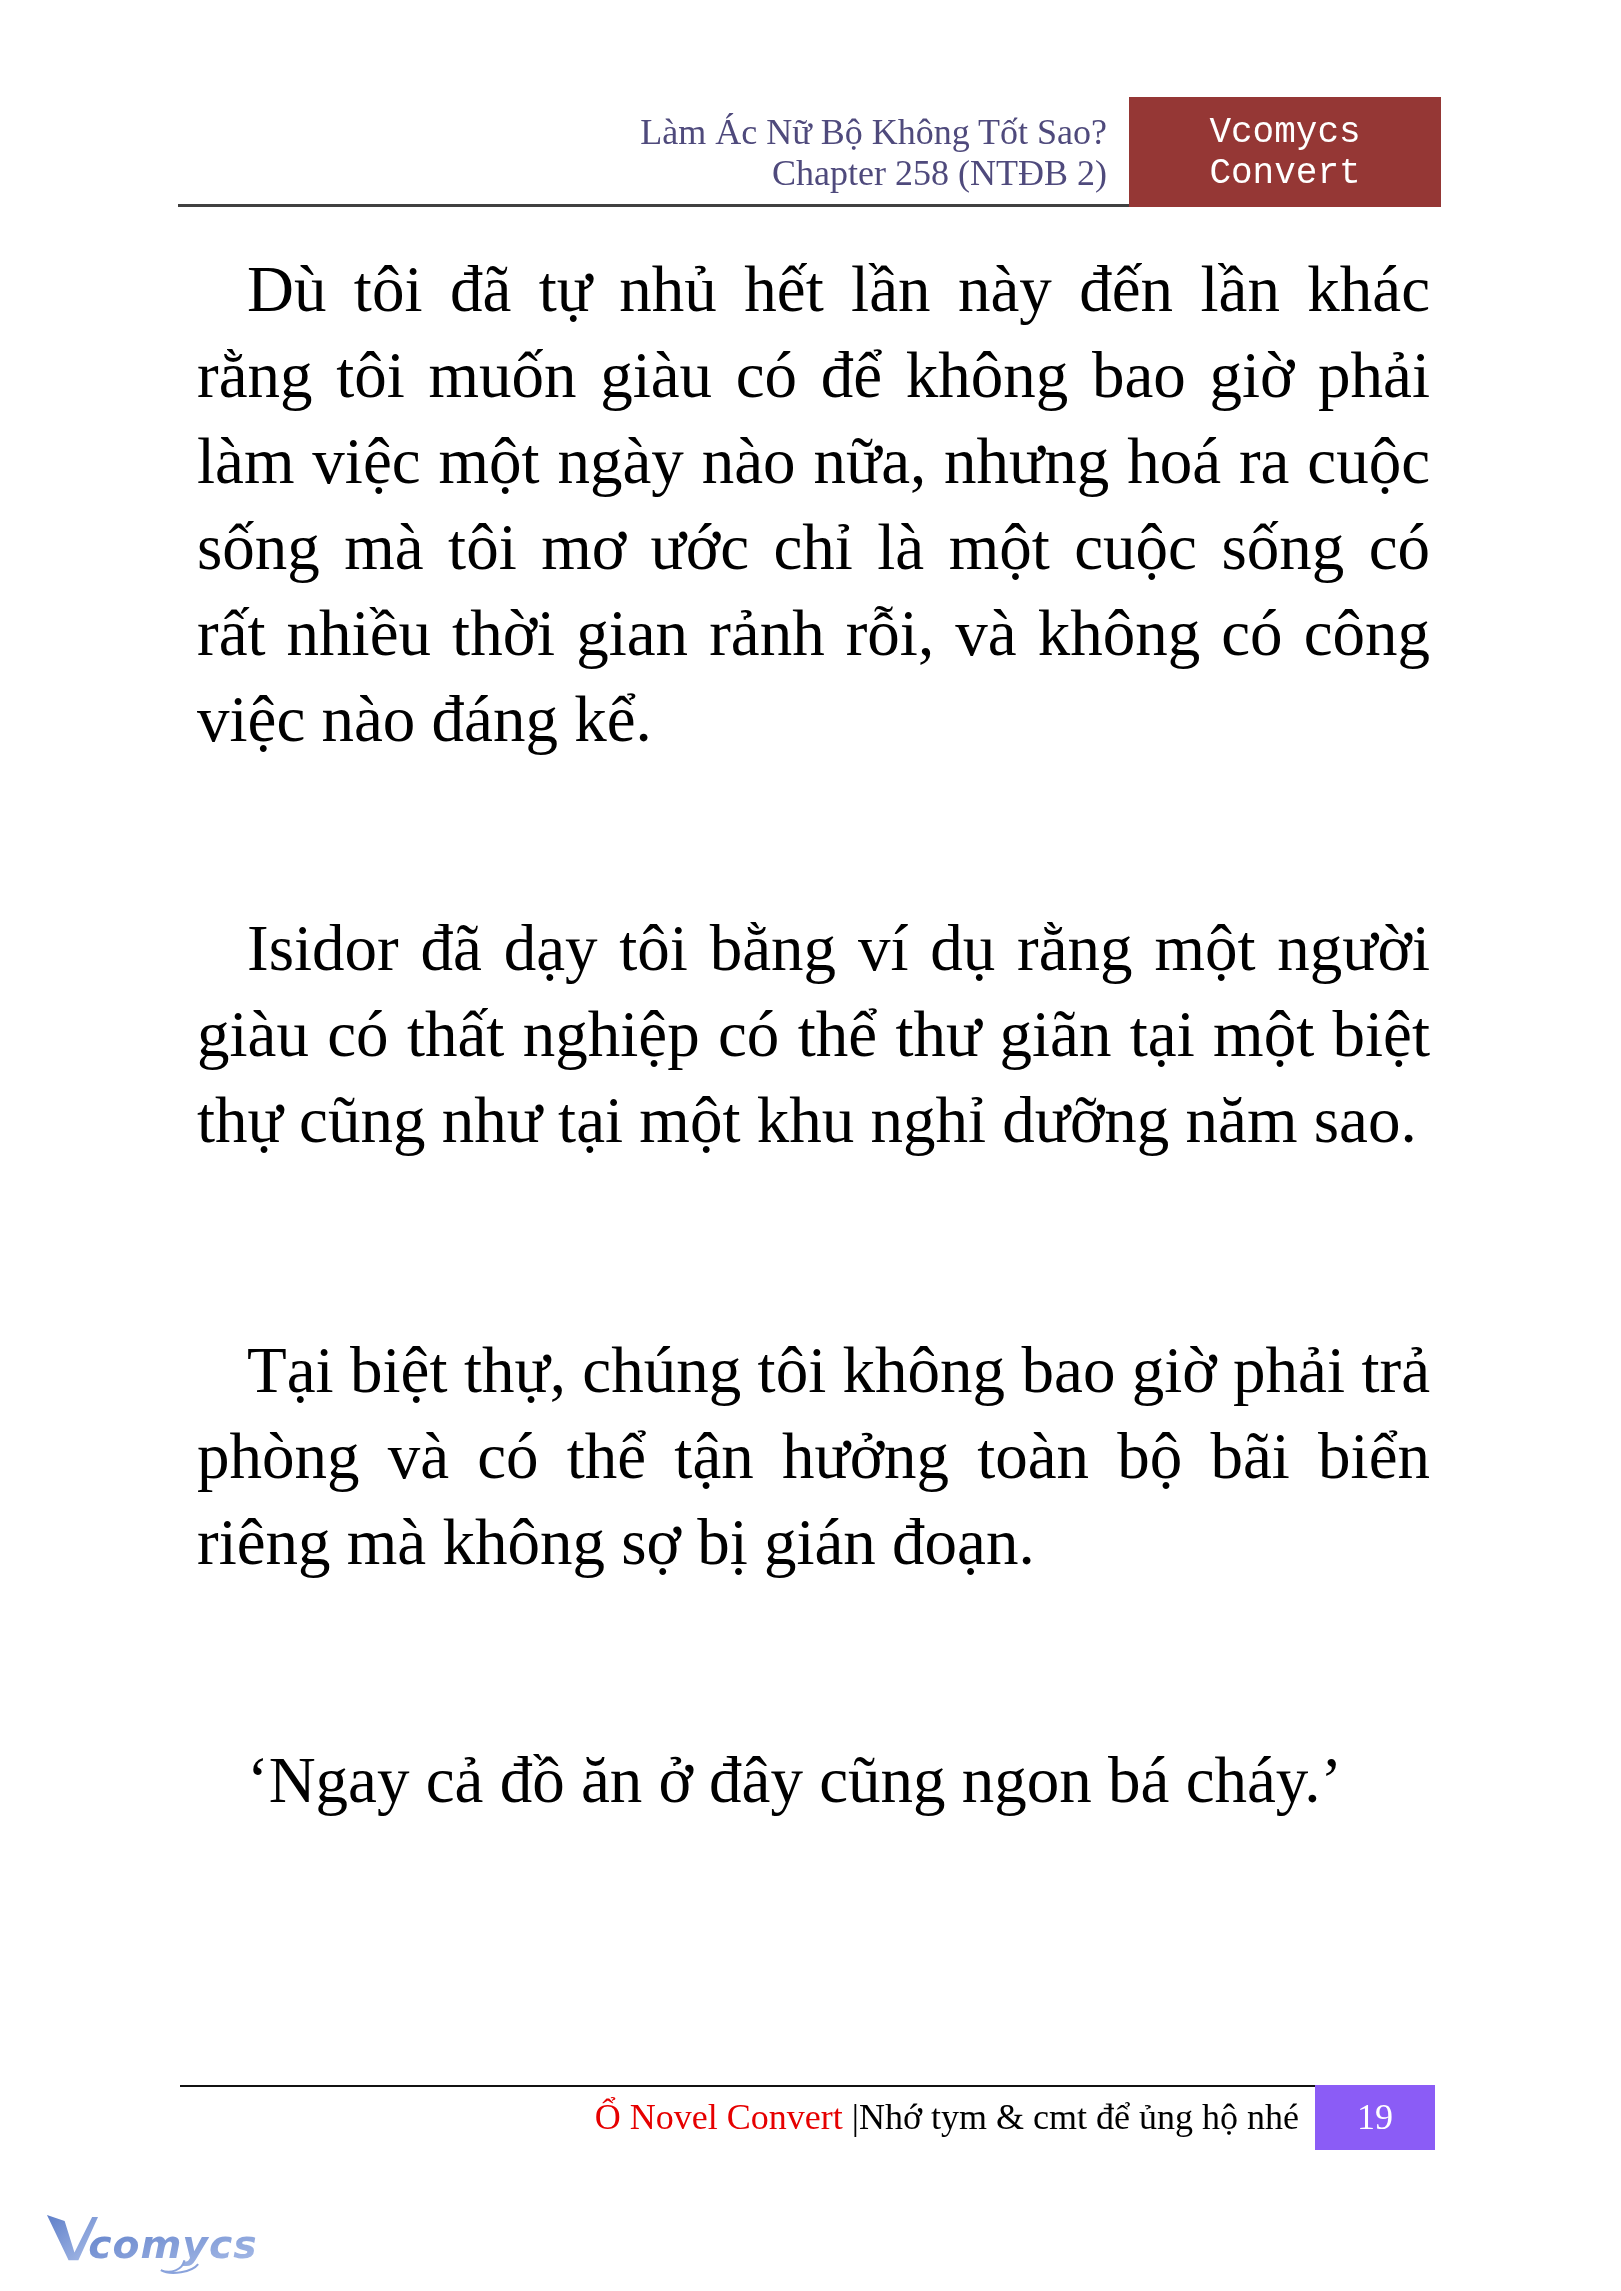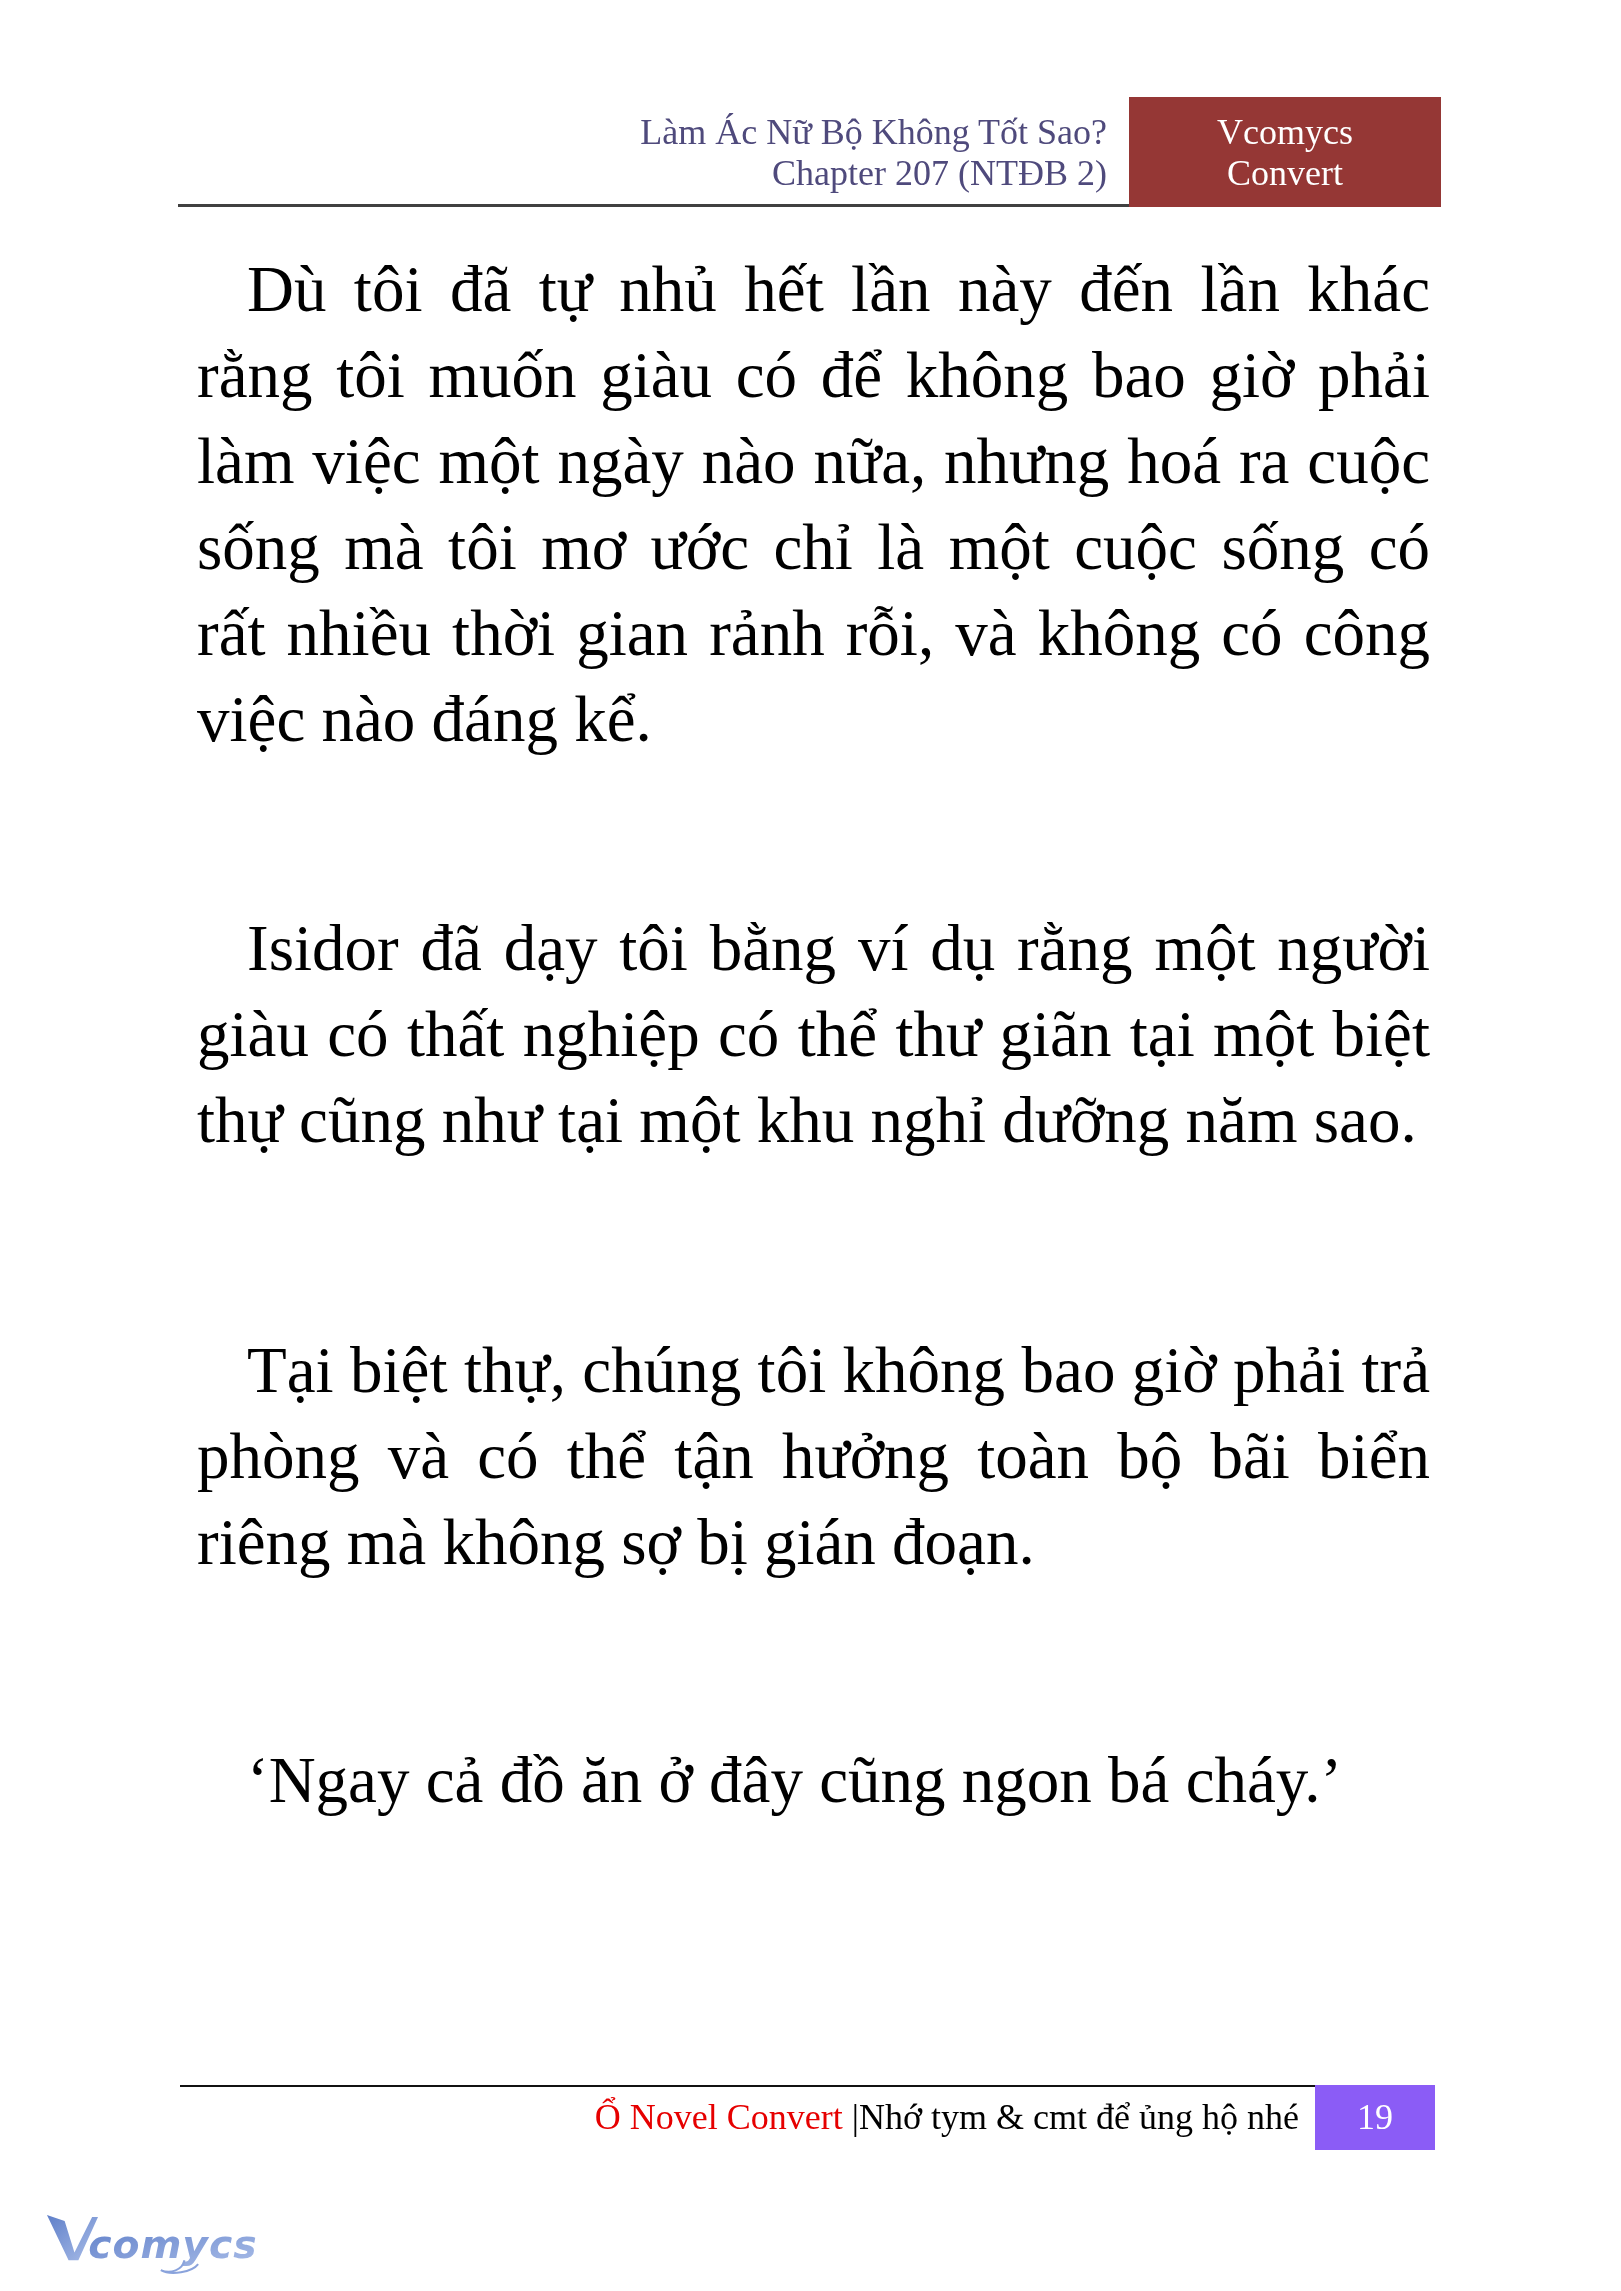--- a/index.html
+++ b/index.html
@@ -1,41 +1,41 @@
 <!DOCTYPE html>
 <html><head>
 <meta charset="utf-8">
 <style>
   html, body { margin:0; padding:0; background:#ffffff; }
   body { width:1621px; height:2292px; position:relative; overflow:hidden; font-family:"Liberation Serif", "DejaVu Serif", serif; }
   .hdr-title { position:absolute; right:514px; text-align:right; font-size:36px; color:#4f4a7c; white-space:nowrap; line-height:41px;margin-left:7px; }
   .hdr-line1 { top:112px; }
   .hdr-line2 { top:153px; }
   .hdr-rule { position:absolute; left:178px; top:204px; width:951px; height:2.9px; background:#404040; }
-  .hdr-box { position:absolute; left:1129px; top:97px; width:312px; height:110px; background:#953735; color:#ffffff; text-align:center; font-size:36px; }
+  .hdr-box { position:absolute; left:1129px; top:97px; width:312px; height:110px; background:#953735; color:#ffffff; text-align:center; font-size:36px;font-family:Liberation Mono, monospace; }
   .hdr-box .l1 { position:absolute; left:0; right:0; top:14.7px; line-height:41px; }
   .hdr-box .l2 { position:absolute; left:0; right:0; top:56px; line-height:41px; }
   .para { position:absolute; left:197px; width:1233px; font-size:65px; line-height:86px; color:#000; text-align:justify; text-indent:50px; margin:0; }
   .p1 { top:246px; }
   .p2 { top:905px; }
   .p3 { top:1327px; }
   .p4 { top:1737px; }
   .ftr-rule { position:absolute; left:180px; top:2085px; width:1135px; height:2px; background:#111; }
   .ftr-text { position:absolute; right:322px; top:2097px; font-size:36px; line-height:41px; white-space:nowrap; color:#000; }
   .ftr-brand { color:#e60000; font-weight:normal; }
   .ftr-sep { color:#000; }
   .ftr-box { position:absolute; left:1315px; top:2085px; width:120px; height:65px; background:#8b5cf6; color:#fff; font-size:36px; text-align:center; line-height:65px; }
   .logo { position:absolute; left:45px; top:2213px; width:216px; height:67px; }
 </style>
 </head>
 <body>
 
 <div>
   <div class="hdr-title hdr-line1">Làm Ác Nữ Bộ Không Tốt Sao?</div>
-  <div class="hdr-title hdr-line2">Chapter 207 (NTĐB 2)</div>
+  <div class="hdr-title hdr-line2">Chapter 258 (NTĐB 2)</div>
   <div class="hdr-rule"></div>
   <div class="hdr-box">
     <div class="l1">Vcomycs</div>
     <div class="l2">Convert</div>
   </div>
 </div>
 
 <div>
   <p class="para p1">Dù tôi đã tự nhủ hết lần này đến lần khác rằng tôi muốn giàu có để không bao giờ phải làm việc một ngày nào nữa, nhưng hoá ra cuộc sống mà tôi mơ ước chỉ là một cuộc sống có rất nhiều thời gian rảnh rỗi, và không có công việc nào đáng kể.</p>
   <p class="para p2">Isidor đã dạy tôi bằng ví dụ rằng một người giàu có thất nghiệp có thể thư giãn tại một biệt thự cũng như tại một khu nghỉ dưỡng năm sao.</p>

